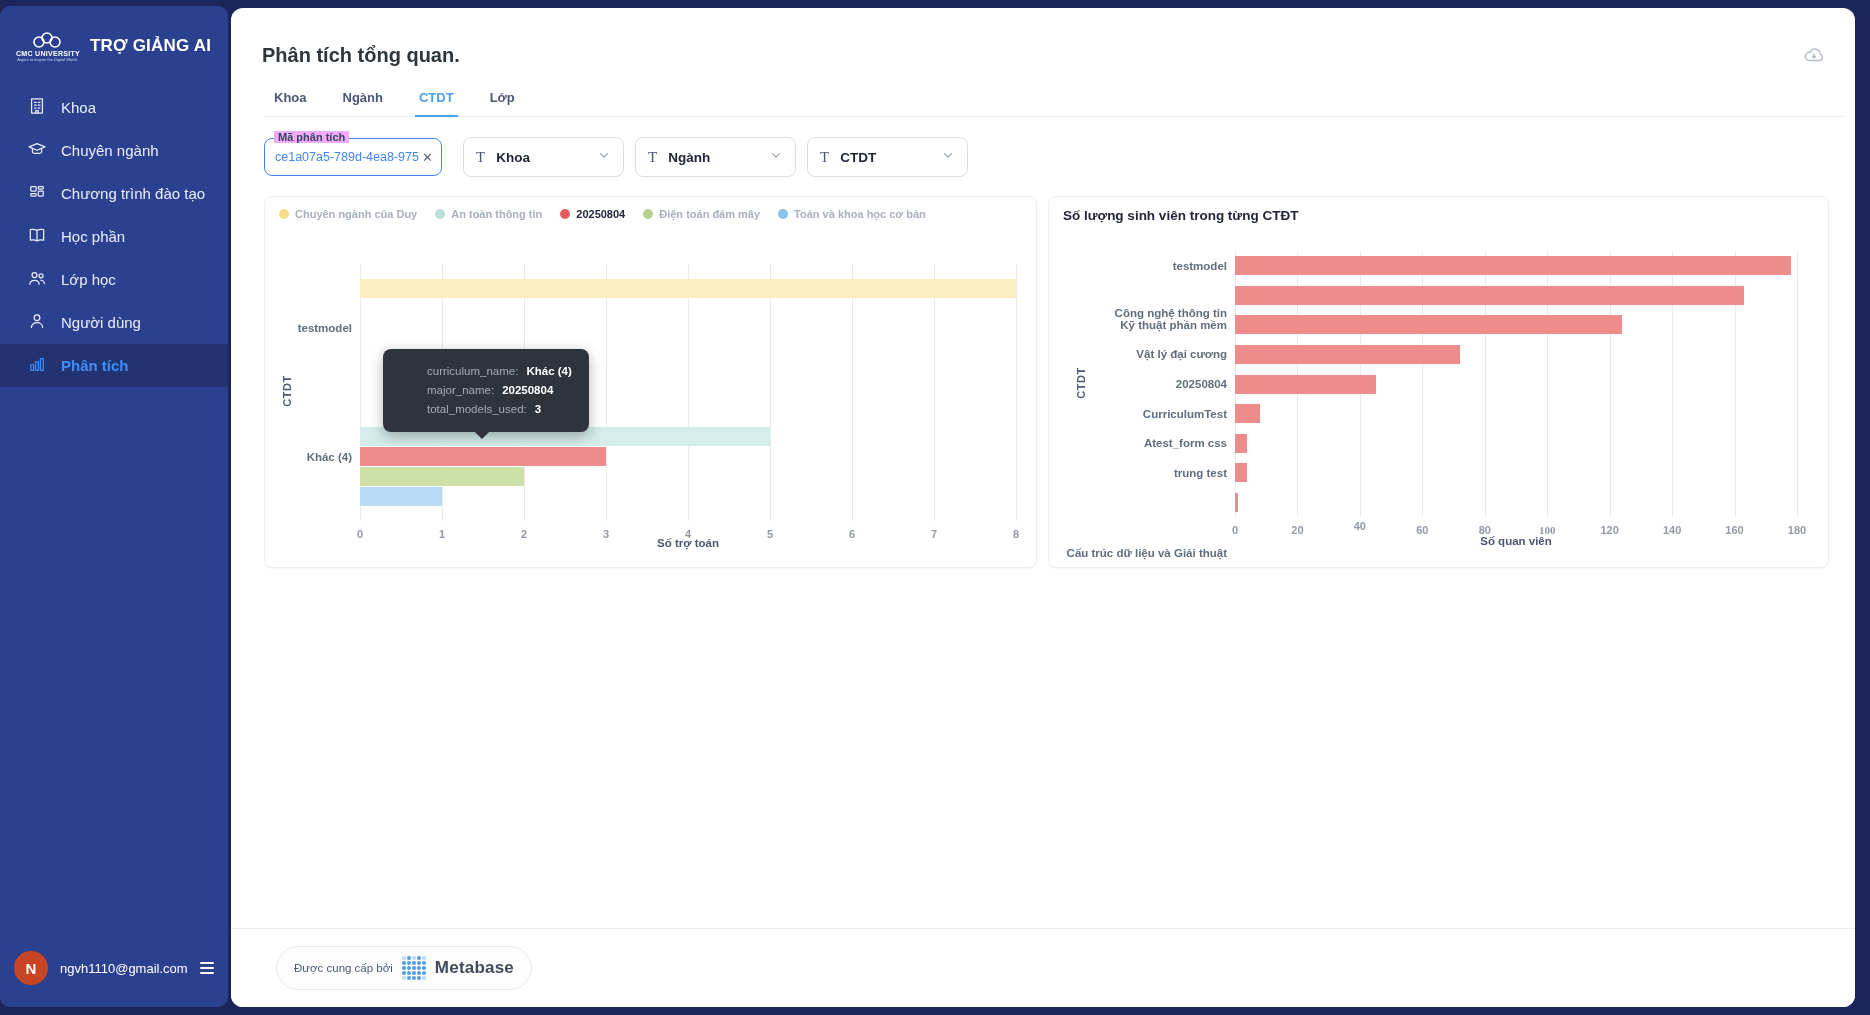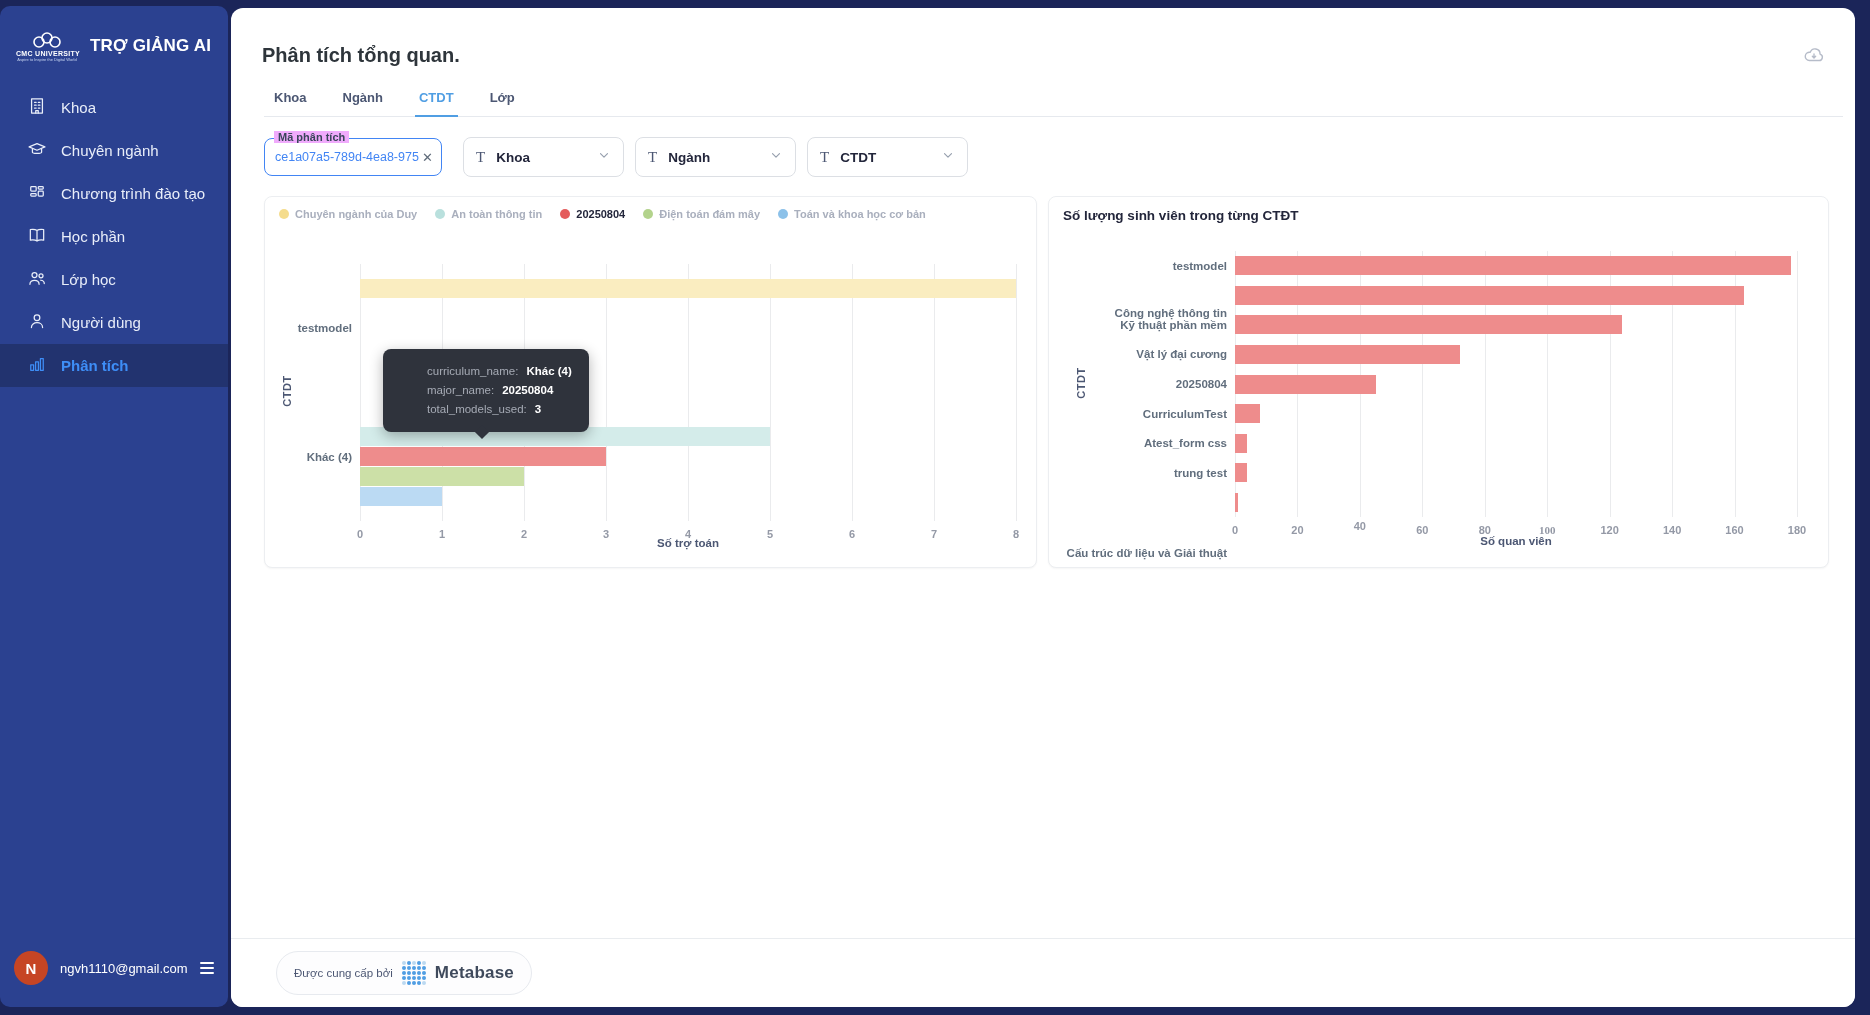--- a/index.html
+++ b/index.html
@@ -90,21 +90,21 @@
   
   .tooltip { position:absolute; left:118px; top:152px; width:206px; background:#2F333C;
     border-radius:8px; padding:13px 16px; box-shadow:0 4px 14px rgba(0,0,0,.3); z-index:5; }
   .tooltip::after { content:''; position:absolute; left:94px; bottom:-5px; width:10px; height:10px;
     background:#2F333C; transform:rotate(45deg); }
   .t-row { display:flex; gap:8px; font-size:11.5px; line-height:1.65; }
   .t-label { flex:1; color:#A6ABB5; text-align:right; white-space:nowrap;margin-left:28px; }
   .t-value { width:72px; color:#fff; font-weight:700; white-space:nowrap; }
 
   
-  .main-footer { position:absolute; left:0; right:0; bottom:0; height:69px;
+  .main-footer { position:absolute; left:0; right:0; bottom:0; height:79px;
     border-top:1px solid #E9ECEF; display:flex; align-items:center; padding-left:45px; background:#fff; }
   .powered-pill { display:flex; align-items:center; gap:9px; border:1px solid #E7EAEF;
     background:#FDFDFE; border-radius:24px; padding:9px 17px; cursor:pointer; }
   .powered-text { font-size:11.5px; color:#4C5773; }
   .mb-logo { display:grid; grid-template-columns:repeat(5, 4px); grid-auto-rows:4px; gap:1px; }
   .mb-dot { width:4px; height:4px; border-radius:50%; }
   .brand { font-size:17px; font-weight:700; color:#3F4A5C; letter-spacing:.2px; }
 </style>
 </head>
 <body>

